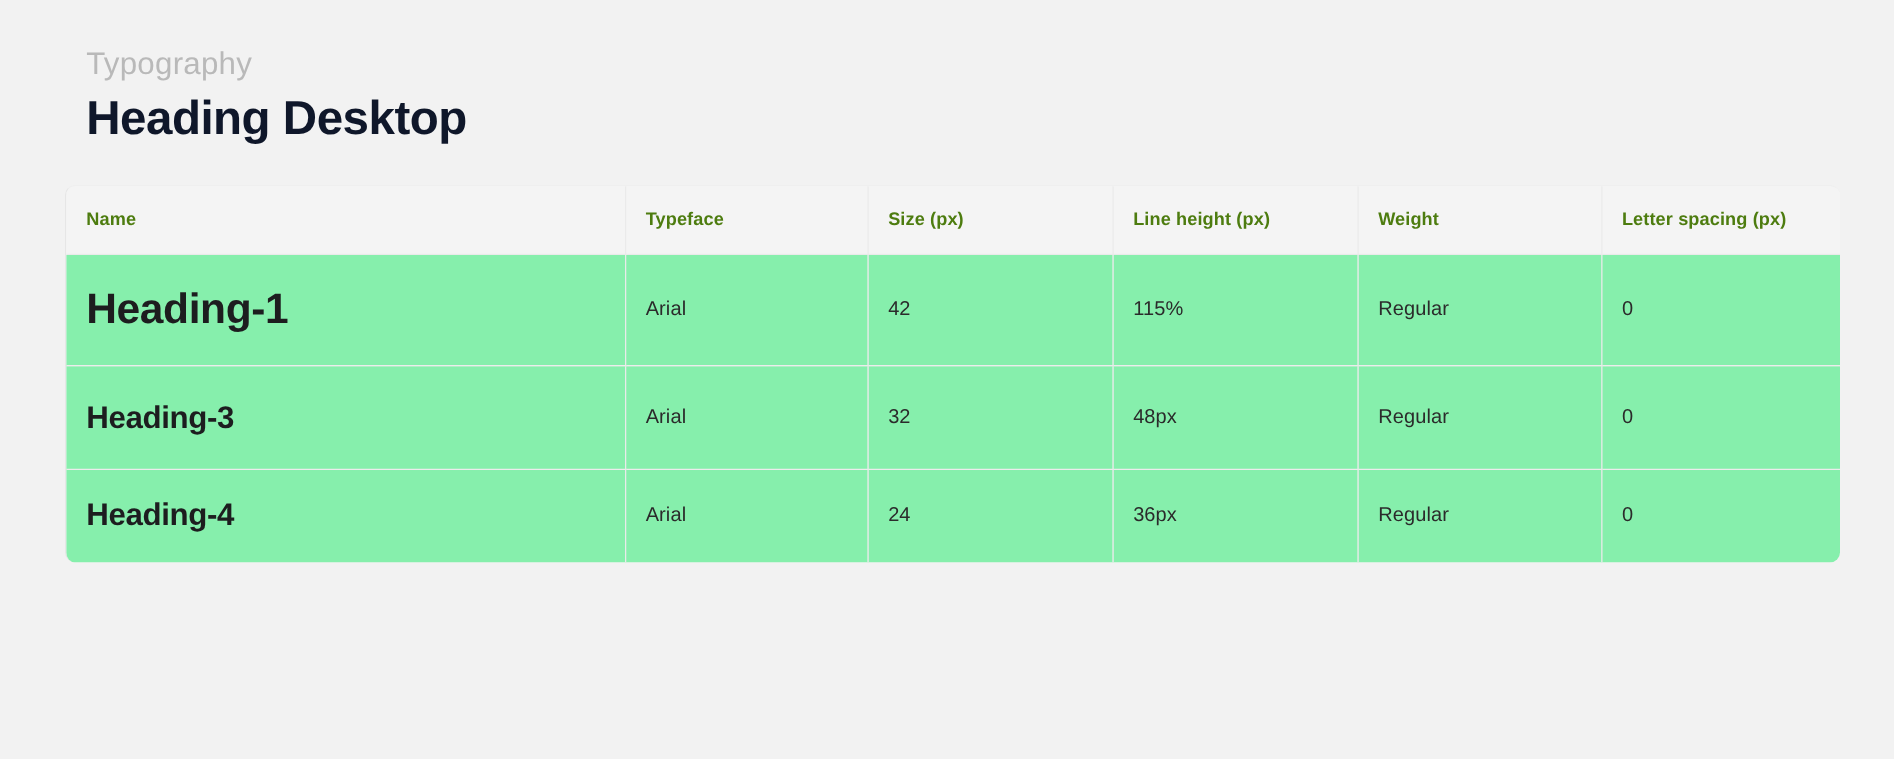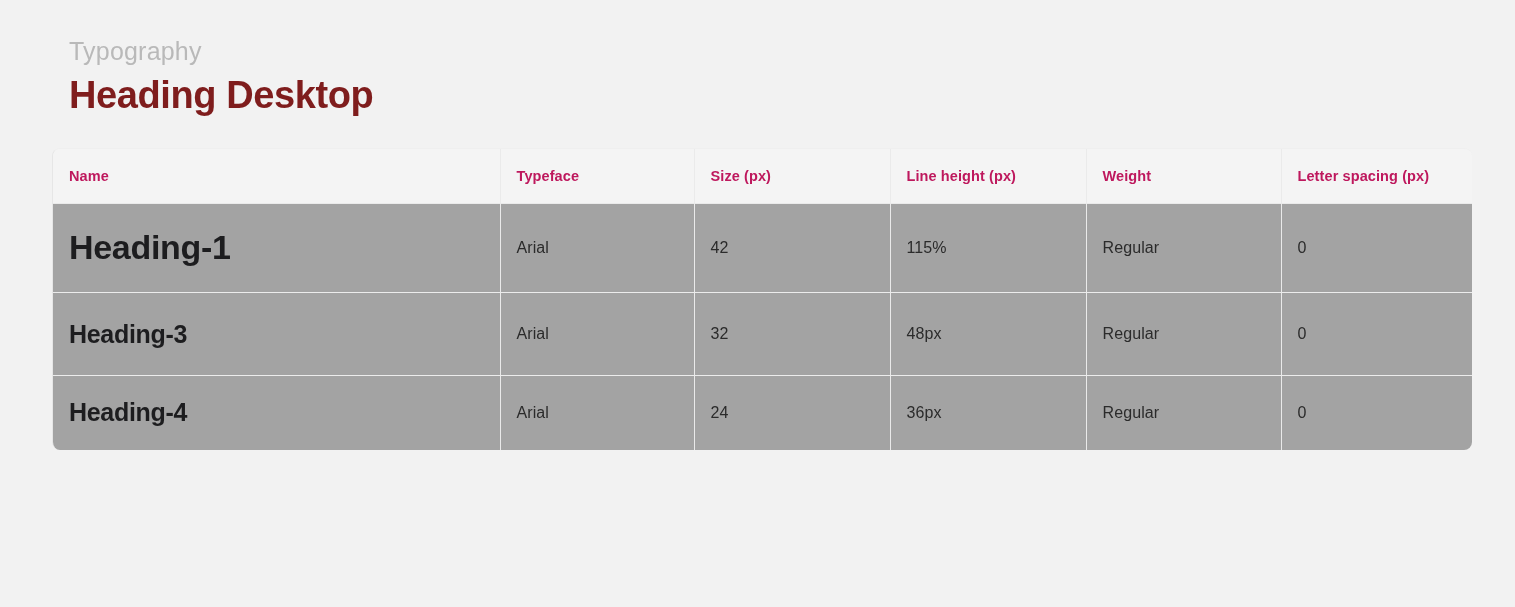--- a/index.html
+++ b/index.html
@@ -32,21 +32,21 @@
     font-size: 25px;
     font-weight: 400;
     color: #b9b9b9;
     letter-spacing: 0.2px;
     line-height: 1.25;
   }
 
   .page-title {
     font-size: 38px;
     font-weight: 700;
-    color: #7f1d1d;
+    color: #0f172a;
     letter-spacing: -0.4px;
     line-height: 1.3;
     margin-top: 4px;
   }
 
   
   .table-wrap {
     position: absolute;
     left: 52px;
     top: 148px;
@@ -68,41 +68,41 @@
   col.c-face   { width: 194px; }
   col.c-size   { width: 196px; }
   col.c-lh     { width: 196px; }
   col.c-weight { width: 195px; }
   col.c-ls     { width: 192px; }
 
   thead th {
     text-align: left;
     font-size: 14.5px;
     font-weight: 700;
-    color: #be185d;
+    color: #4d7c0f;
     letter-spacing: 0.1px;
     padding: 19px 0 19px 16px;
     height: 52px;
     vertical-align: middle;
     border-right: 1px solid #eaeaea;
     border-bottom: 1px solid #eaeaea;
     background: #f4f4f4;
   }
   thead th:last-child { border-right: none; }
 
   tbody td {
     border-right: 1px solid #eaeaea;
     border-bottom: 1px solid #ececec;
     padding: 0 0 0 16px;
     vertical-align: middle;
     color: #2b2b2b;
     font-size: 16px;
     font-weight: 400;
     letter-spacing: 0.1px;
-    background: #a3a3a3;
+    background: #86efac;
   }
   tbody td:last-child { border-right: none; }
   tbody tr:last-child td { border-bottom: none; }
 
   tbody tr.r-1 td { height: 89px; }
   tbody tr.r-2 td { height: 83px; }
   tbody tr.r-3 td { height: 83px; }
   tbody tr.r-4 td { height: 74px; }
   tbody tr.r-5 td { height: 69px; }
 

